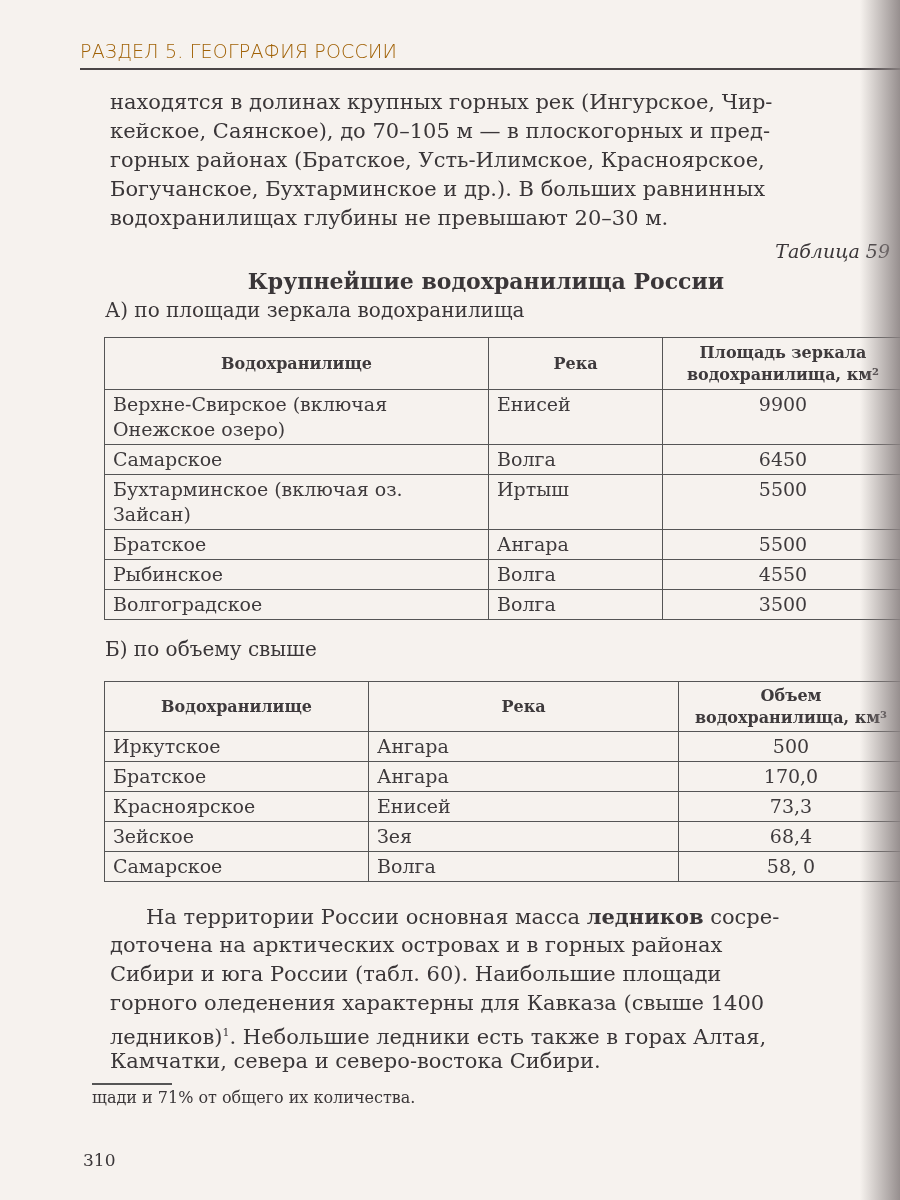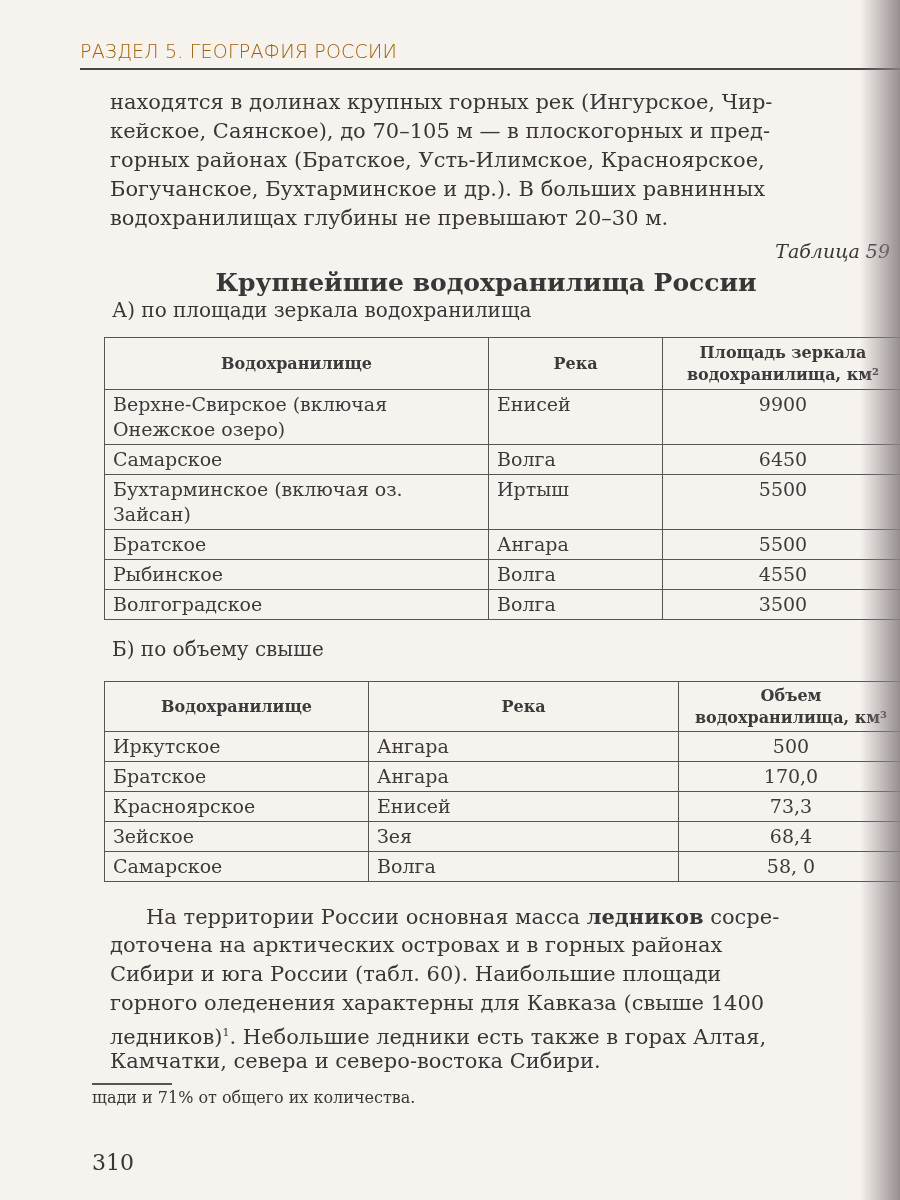--- a/index.html
+++ b/index.html
@@ -24,35 +24,35 @@
   }
   .para {
     position:absolute; left:110px; width:800px;
     font-size:21px; line-height:29px; white-space:nowrap;
   }
   .table-label {
     position:absolute; right:10px; top:240px; font-style:italic; font-size:19px;
   }
   .table-title {
     position:absolute; left:0; width:900px; text-align:center; top:268px;
-    font-weight:bold; font-size:25px; padding-left:72px; box-sizing:border-box;
+    font-weight:bold; font-size:22px; padding-left:72px; box-sizing:border-box;
   }
-  .subtitle { position:absolute; left:112px; font-size:20px; }
+  .subtitle { position:absolute; left:105px; font-size:20px; }
   table {
     position:absolute; border-collapse:collapse; font-size:19px; color:#3e3a3c;
   }
   td, th {
     border:1.5px solid #555; padding:2px 8px; vertical-align:top; line-height:25px;
   }
   th { font-weight:bold; font-size:16px; text-align:center; vertical-align:middle; line-height:22px; }
   td.num { text-align:center; }
   .footnote-rule { position:absolute; left:92px; top:1083px; width:80px; height:1.5px; background:#555; }
   .footnote { position:absolute; left:112px; top:1085px; font-size:16px; line-height:25px; }
   .footnote .fn-line2 { margin-left:-20px; }
-  .page-number { position:absolute; left:92px; top:1150px; font-size:22px; }
+  .page-number { position:absolute; left:83px; top:1150px; font-size:17px; }
   sup { font-size:11px; }
 </style>
 </head>
 <body>
 
 <div class="running-head">РАЗДЕЛ 5. ГЕОГРАФИЯ РОССИИ</div>
 <div class="head-rule"></div>
 
 <div>
   <div class="para" style="top:88px">находятся в долинах крупных горных рек (Ингурское, Чир-</div>

